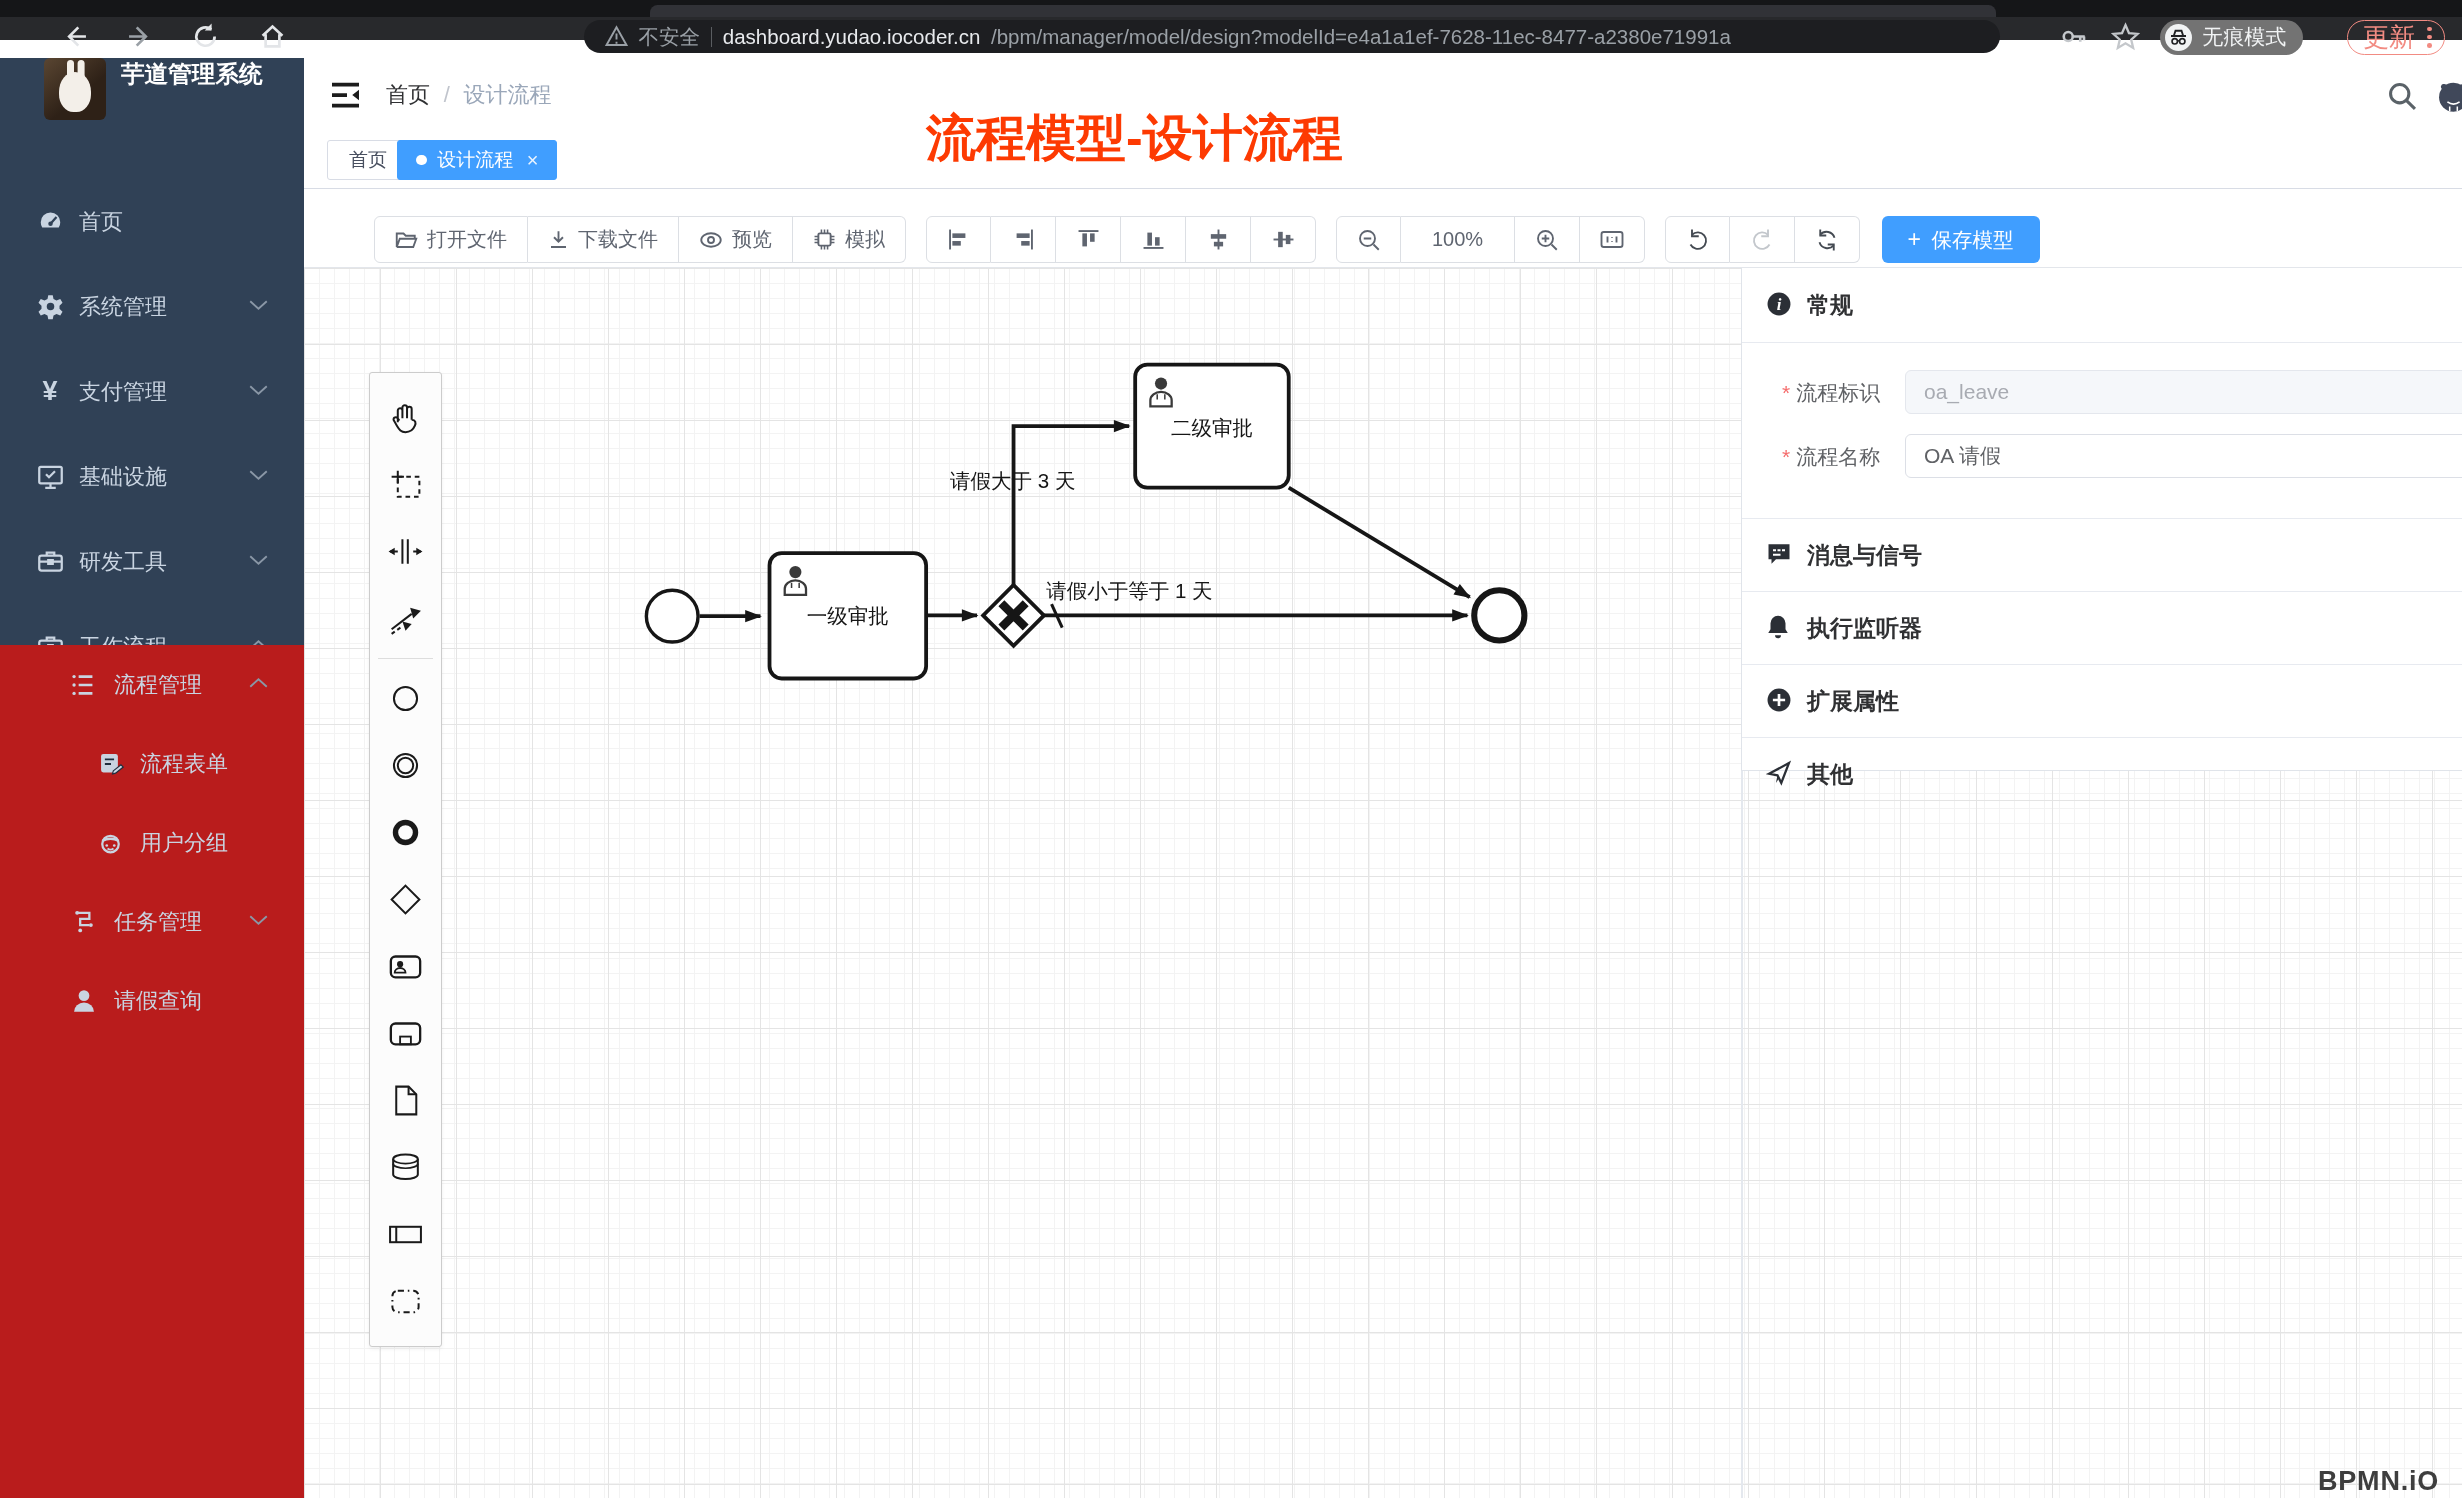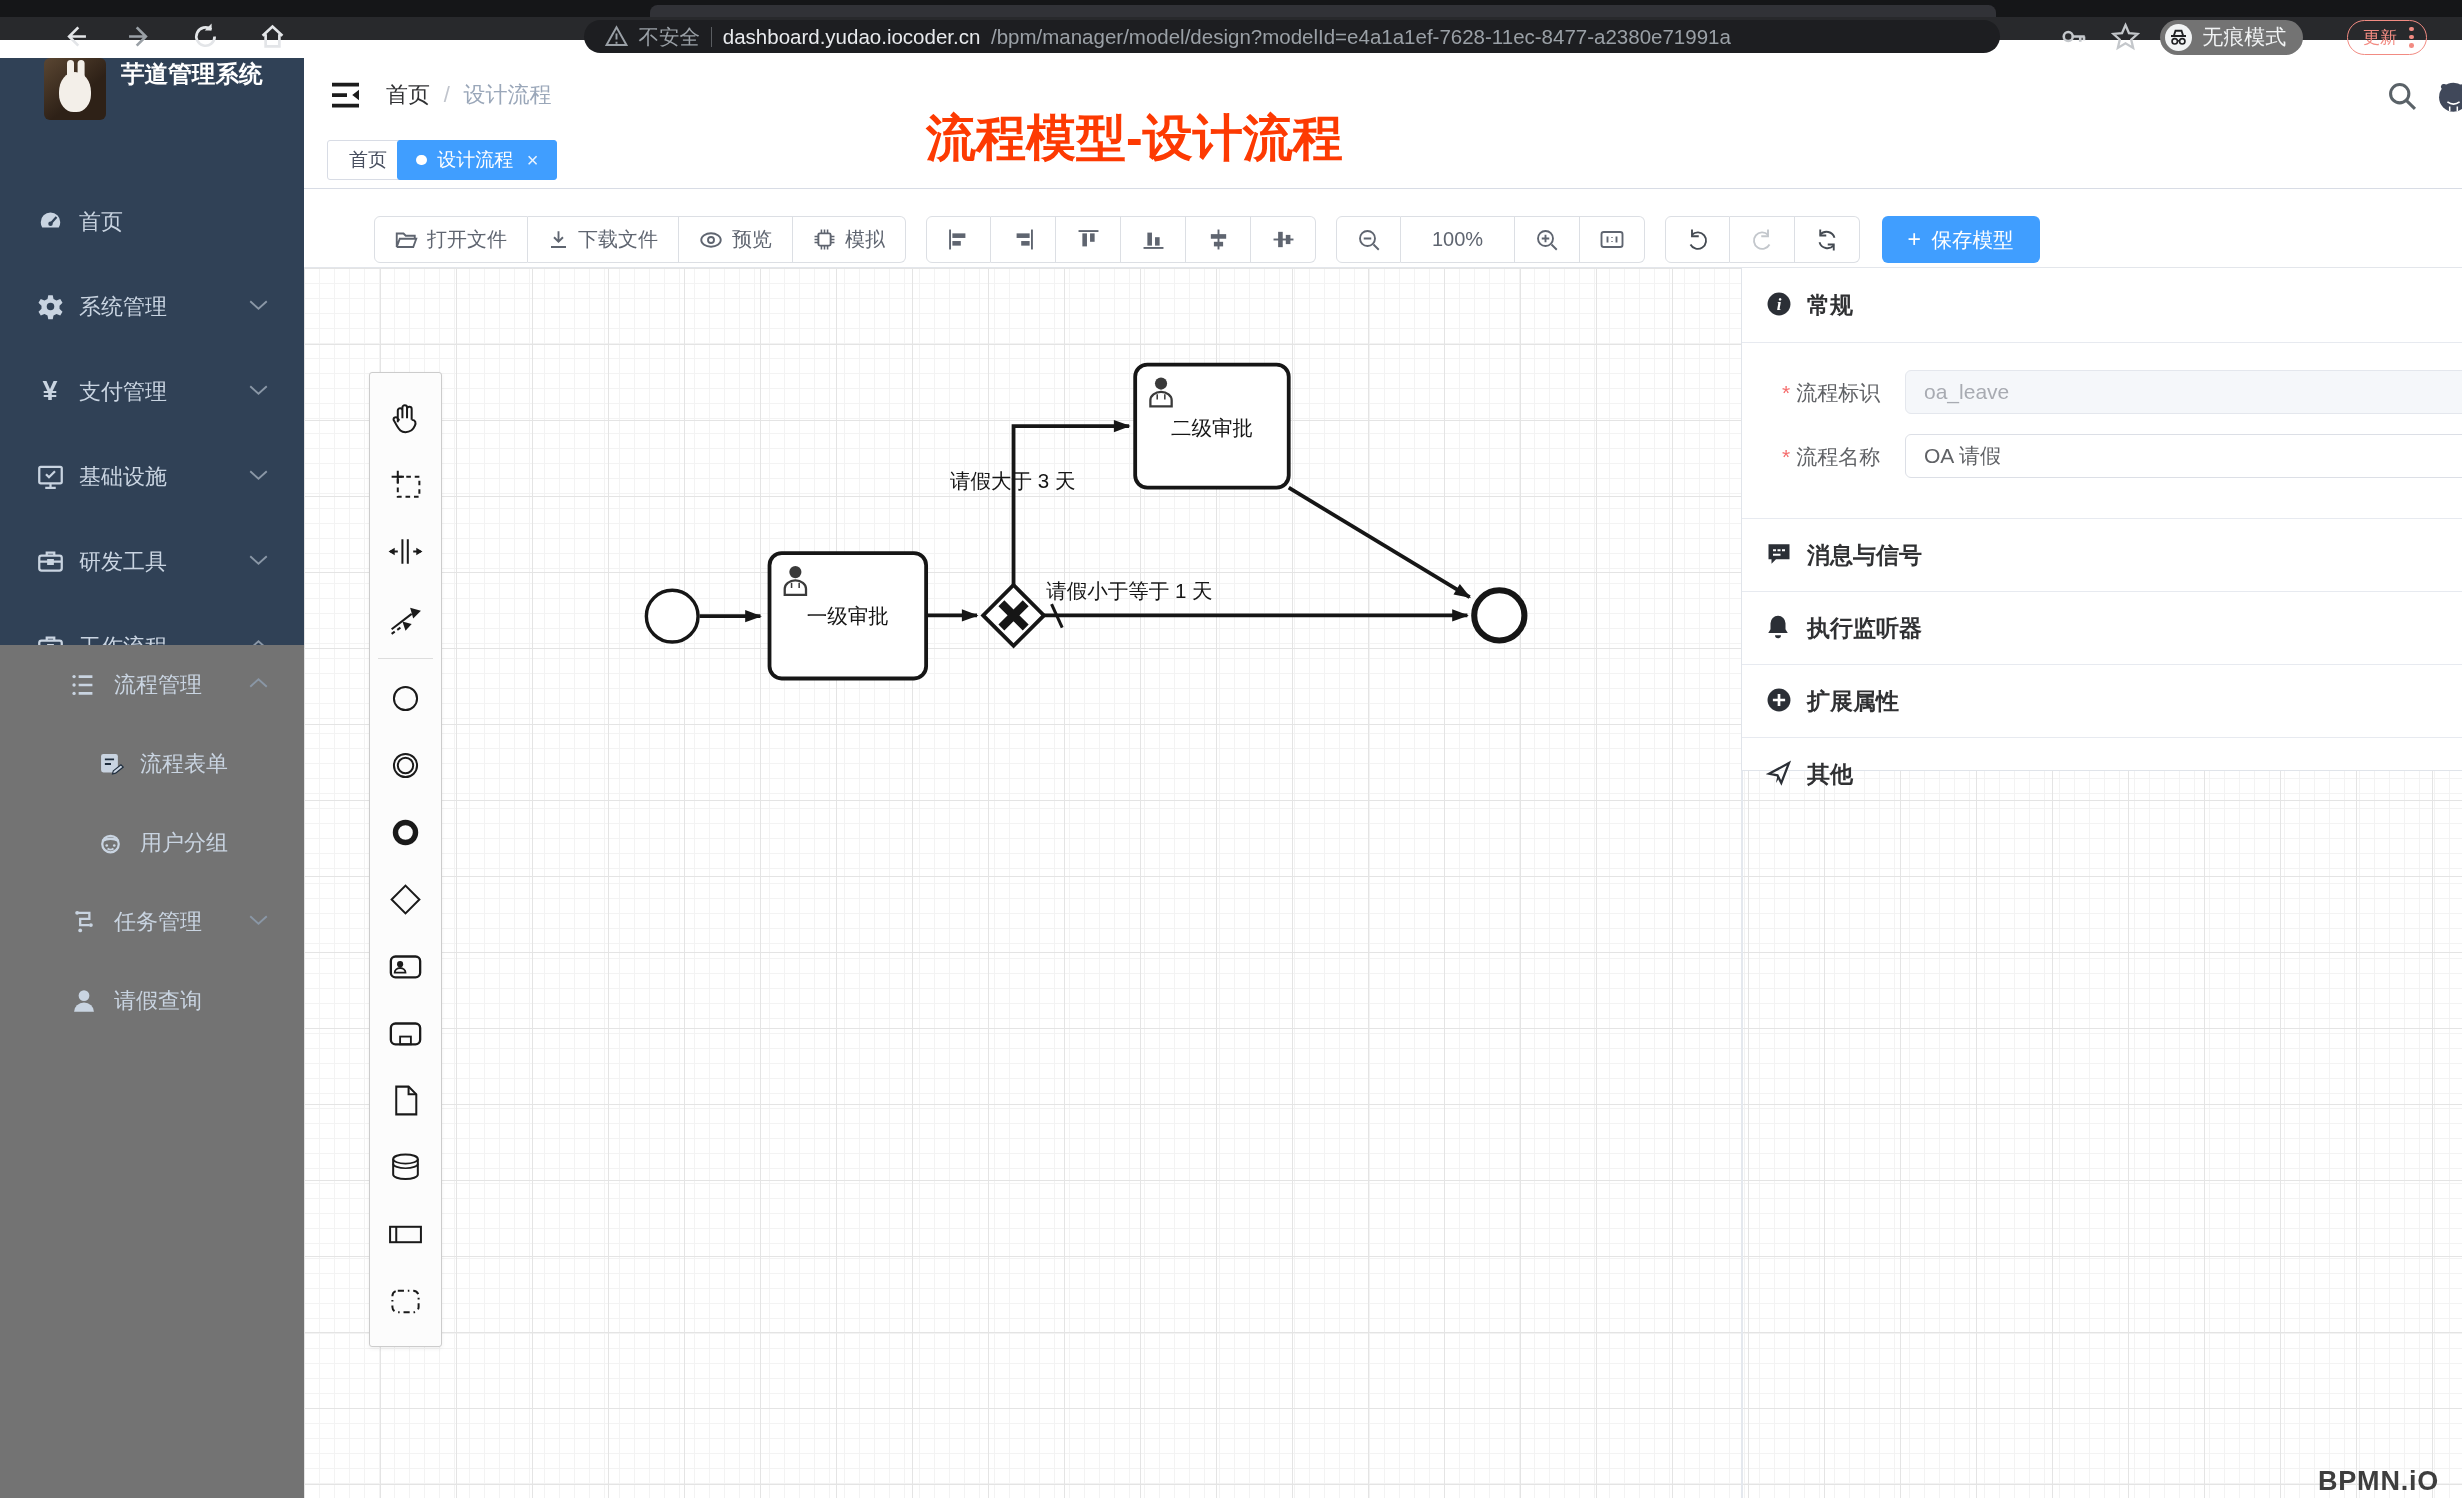--- a/index.html
+++ b/index.html
@@ -15,37 +15,37 @@
   .nav-ico { position:absolute; top:5.3px; width:30px; height:30px; display:flex; align-items:center; justify-content:center; }
   .url-pill { position:absolute; left:584px; top:3.8px; width:1416px; height:33px; border-radius:16.7px; background:#1d1e21; display:flex; align-items:center; padding:0 21px; gap:10.6px; overflow:hidden; }
   .url-sec { color:#9aa0a6; font-size:20.5px; white-space:nowrap; }
   .url-div { width:1.5px; height:20px; background:#5a5d61; }
   .url-host { color:#e8eaed; font-size:20.5px; white-space:nowrap; }
   .url-path { color:#9aa0a6; font-size:20.5px; white-space:nowrap; overflow:hidden; text-overflow:ellipsis; }
   .incog-pill { position:absolute; left:2160px; top:3px; height:35px; border-radius:17.5px; background:#737373; display:flex; align-items:center; gap:10.6px; padding:0 16.7px 0 4.6px; }
   .incog-circ { width:27px; height:27px; border-radius:50%; background:#f1f3f4; display:flex; align-items:center; justify-content:center; }
   .incog-label { color:#f1f3f4; font-size:21px; }
   .update-pill { position:absolute; left:2347px; top:3px; height:35px; border-radius:17.5px; border:1.5px solid #f28b82; display:flex; align-items:center; gap:12px; padding:0 12px 0 15px; }
-  .update-label { color:#f28b82; font-size:17px; }
+  .update-label { color:#f28b82; font-size:26px; }
   .dots { display:flex; flex-direction:column; gap:3.8px; }
   .dots i { width:4.6px; height:4.6px; border-radius:50%; background:#f28b82; }
 
   
   .sidebar { position:absolute; left:0; top:58px; width:304px; height:1440px; background:#304156; }
   .logo-row { height:91px; display:flex; align-items:flex-start; gap:15px; padding-left:44px; }
   .logo-img { width:62px; height:62px; border-radius:6px; background:linear-gradient(140deg,#5a4632 0%,#2e2117 60%); position:relative; overflow:hidden; flex:0 0 auto; }
   .logo-img:before { content:""; position:absolute; left:15px; top:13.7px; width:32px; height:40px; background:#f3efe9; border-radius:50% 50% 45% 45%; }
   .logo-img:after { content:""; position:absolute; left:23px; top:1.5px; width:6.8px; height:20px; background:#f3efe9; border-radius:3.8px; box-shadow:10.6px 0 0 #f3efe9; }
   .logo-title { color:#ffffff; font-size:23.6px; font-weight:bold; white-space:nowrap; }
   .menu { padding-top:30px; }
   .m-item { height:85px; display:flex; align-items:center; position:relative; cursor:pointer; }
   .m-item .mi-ico { position:absolute; left:35px; width:30px; display:flex; justify-content:center; }
   .m-item .mi-label { position:absolute; left:79px; font-size:22px; color:#c9d4e1; }
   .m-item .mi-arrow { position:absolute; left:248px; }
-  .submenu { background:#737373; position:absolute; left:0; top:587px; width:304px; bottom:0; }
+  .submenu { background:#b91c1c; position:absolute; left:0; top:587px; width:304px; bottom:0; }
   .s-item { height:79px; display:flex; align-items:center; position:relative; cursor:pointer; }
   .s-item .mi-ico { position:absolute; left:67px; width:33px; display:flex; justify-content:center; }
   .s-item .mi-label { position:absolute; left:114px; font-size:22px; color:#c9d4e1; }
   .s-item .mi-arrow { position:absolute; left:248px; }
   .s-child .mi-ico { left:94px; }
   .s-child .mi-label { left:140px; }
 
   
   .page-header { position:absolute; left:304px; top:58px; width:2158px; height:73px; background:#fff; }
   .fold-btn { position:absolute; left:23px; top:18px; width:37px; height:37px; display:flex; align-items:center; justify-content:center; cursor:pointer; }

